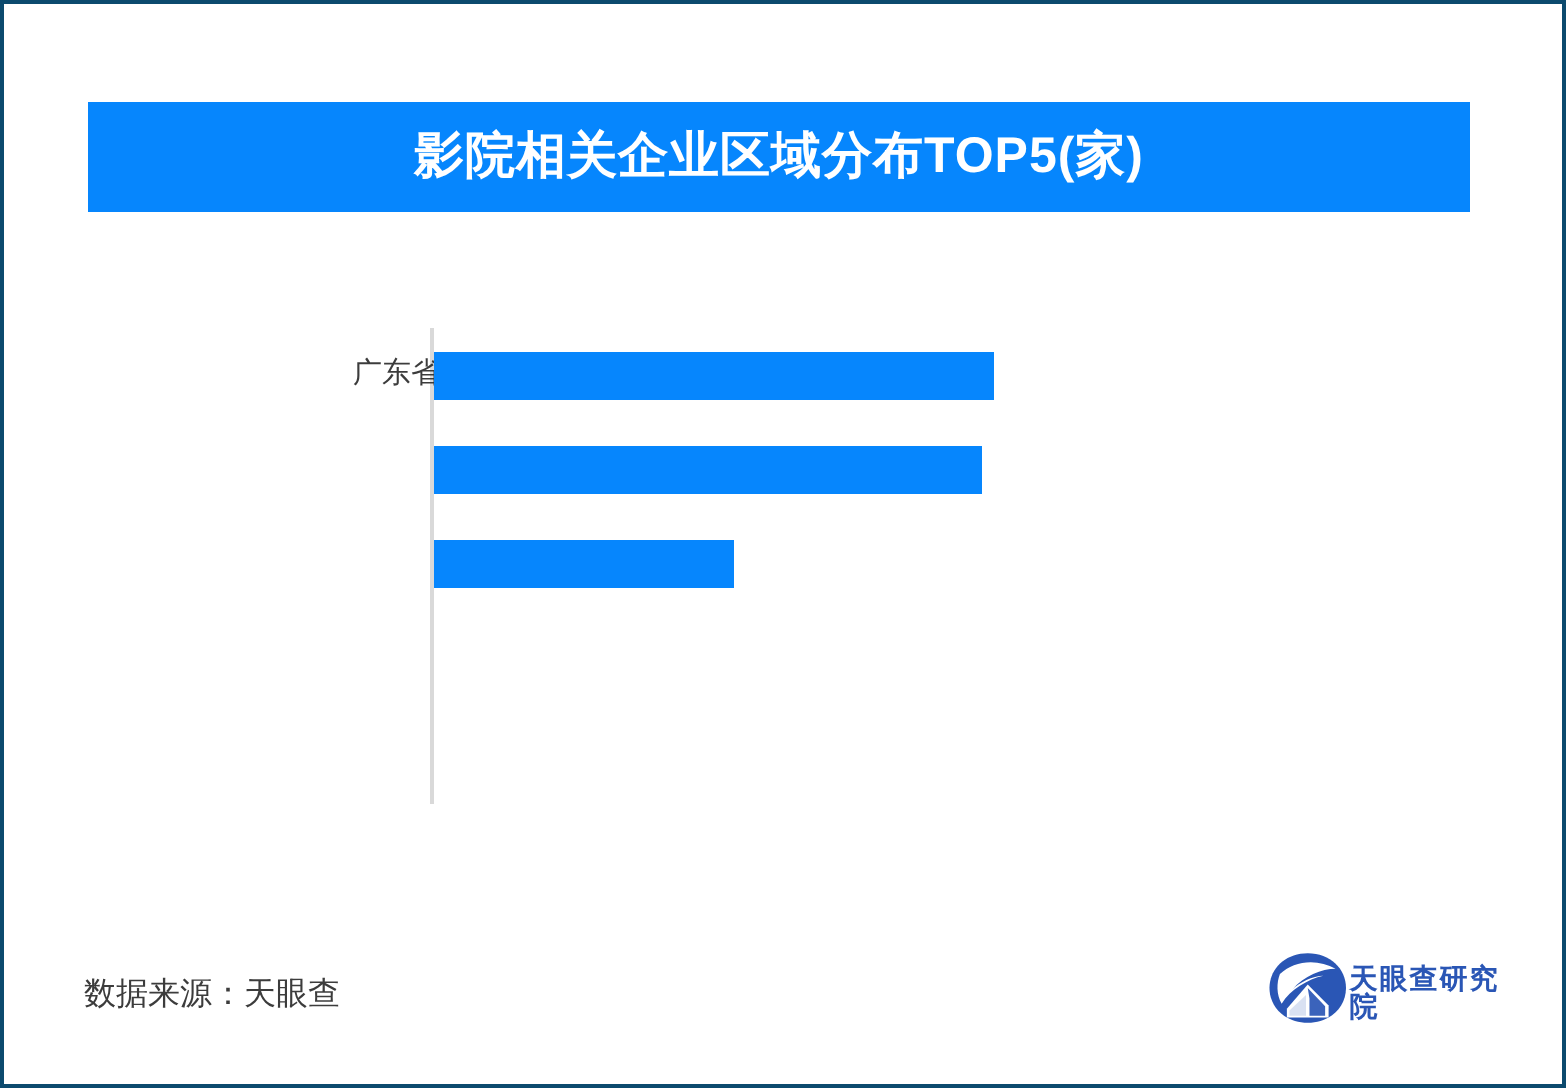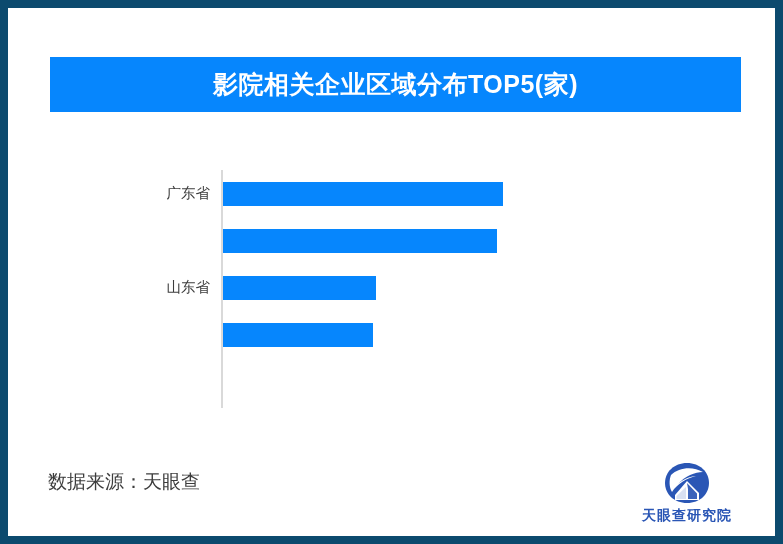--- a/index.html
+++ b/index.html
@@ -9,21 +9,21 @@
   }
   body {
     font-family: "Liberation Sans", "DejaVu Sans", sans-serif;
   }
   #page {
     position: relative;
     width: 783px;
     height: 544px;
     background: #ffffff;
     box-sizing: border-box;
-    border: 8px solid #0c4a6e;
+    border: 2px solid #0c4a6e;
     overflow: hidden;
   }
   .card {
     position: absolute;
     left: 0; top: 0; right: 0; bottom: 0;
     background: #ffffff;
   }
   
   .title-banner {
     position: absolute;
@@ -68,21 +68,21 @@
     height: 238px;
   }
   .row {
     position: relative;
     height: 47px;
     display: flex;
     align-items: center;
   }
   .row-label {
     position: absolute;
-    left: 0;
+    left: 16px;
     width: 160px;
     text-align: right;
     font-size: 14.5px;
     color: #3c3c3c;
     line-height: 1;
   }
   .bar-track {
     position: absolute;
     left: 173px;
     top: 50%;
@@ -90,33 +90,33 @@
     height: 24px;
   }
   .bar {
     height: 24px;
     background: #0686fd;
   }
   
   .source {
     position: absolute;
     left: 40px;
-    top: 464px;
-    font-size: 19px;
+    top: 488px;
+    font-size: 16px;
     color: #3c3c3c;
     line-height: 1;
   }
   .logo {
     position: absolute;
     right: 28px;
     bottom: 14px;
     width: 120px;
     height: 68px;
     display: flex;
-    flex-direction: column;
+    flex-direction: row;
     align-items: center;
     justify-content: flex-end;
   }
   .logo-mark {
     width: 48px;
     height: 42px;
     display: block;
   }
   .logo-text {
     margin-top: 4px;
@@ -145,26 +145,20 @@
             <div class="bar-track">
               <div class="bar" style="width: 280px; background: rgb(6, 134, 253);"></div>
             </div>
           </div>
           <div class="row">
             <div class="bar-track">
               <div class="bar" style="width: 273.84px; background: rgb(6, 134, 253);"></div>
             </div>
           </div>
           <div class="row">
-            <div class="row-label">山东省</div>
-            <div class="bar-track">
-              <div class="bar" style="width: 152.88px; background: rgb(6, 134, 253);"></div>
-            </div>
-          </div>
-          <div class="row">
             <div class="bar-track">
               <div class="bar" style="width: 149.8px; background: rgb(6, 134, 253);"></div>
             </div>
           </div>
         </div>
     </div>
 
     <div class="source">数据来源：天眼查</div>
 
     <div class="logo">

